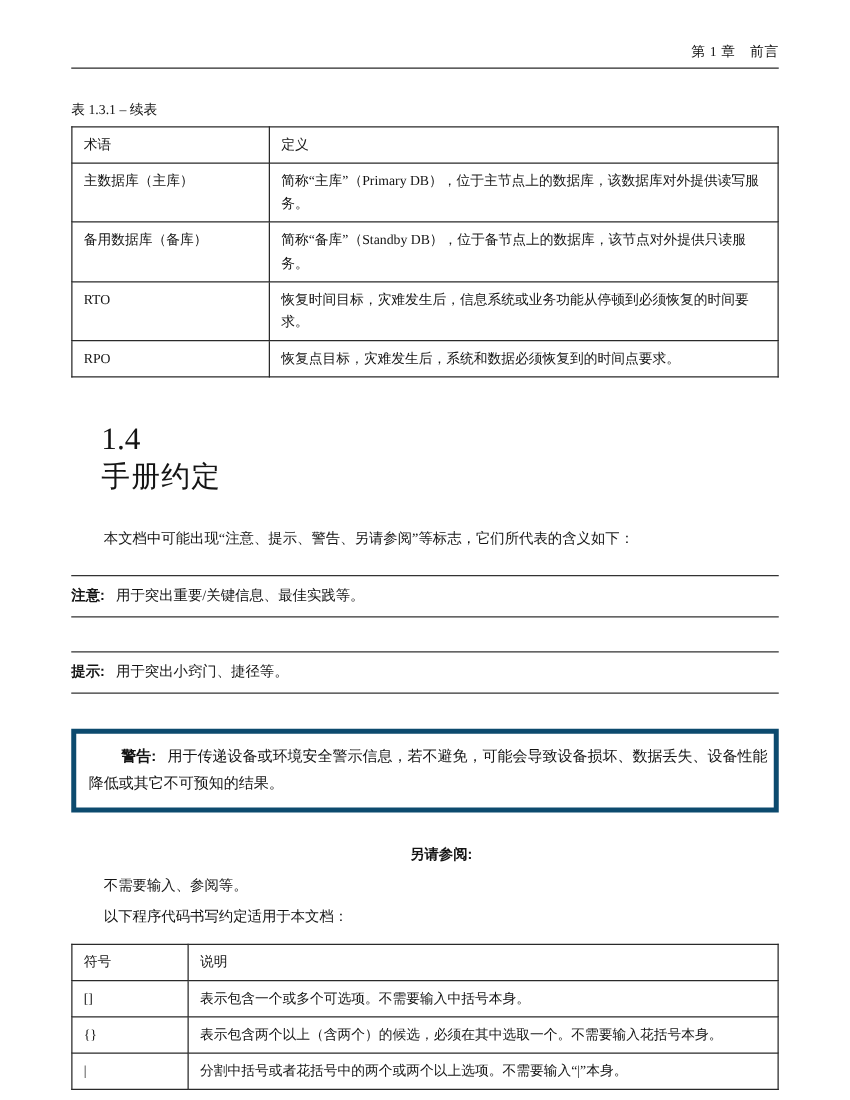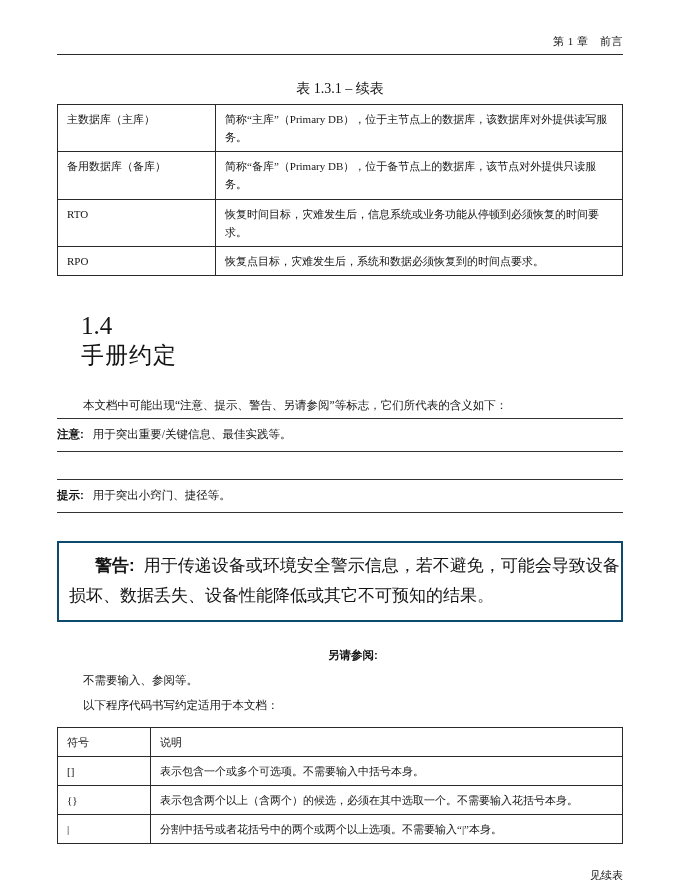--- a/index.html
+++ b/index.html
@@ -17,21 +17,21 @@
   }
   
   .header {
     border-bottom:1px solid #2a2a2a;
     padding-bottom:5px;
     text-align:right;
     font-size:11px;
     letter-spacing:0.5px;
   }
   
-  .caption { text-align:center; font-size:14px; margin-top:25px; }
+  .caption { text-align:left; font-size:11px; margin-top:25px; }
   
   table.doc-table {
     width:100%;
     border-collapse:collapse;
     font-size:11px;
     margin-top:6px;
   }
   .doc-table td {
     border:1px solid #2a2a2a;
     padding:5px 9px;
@@ -47,38 +47,38 @@
   .sec-num { font-size:25px; font-weight:400; }
   .sec-title {
     font-size:23px; font-weight:normal;
     font-family:"Liberation Sans","DejaVu Sans",sans-serif;
     margin-left:24px; letter-spacing:1px;
   }
   .body-text { font-size:11.5px; line-height:1.6; }
   .intro { margin-top:25px; text-indent:26px; }
   
   .rule-block {
-    margin-top:4px;
+    margin-top:19px;
     border-top:1px solid #333;
     border-bottom:1px solid #333;
     padding:8px 0 9px 0;
     font-size:11.5px;
   }
   .rule-block.tip { margin-top:27px; }
   .adm-label {
     font-weight:bold;
     font-family:"Liberation Sans","DejaVu Sans",sans-serif;
     margin-right:9px;
   }
   
   .warning-box {
     margin-top:28px;
-    border:2px solid #0c4a6e;
+    border:4px solid #0c4a6e;
     padding:8px 0 9px 10px;
-    font-size:17px;
+    font-size:12px;
     line-height:1.75;
   }
   .warning-box .warning-para { text-indent:26px; }
   
   .plabel {
     margin-top:26px; padding-left:26px; font-size:11.5px;
     font-weight:bold;
     font-family:"Liberation Sans","DejaVu Sans",sans-serif;
     text-align:center;
   }
@@ -114,26 +114,30 @@
 
   <div class="caption">表 1.3.1 – 续表</div>
 
   <table class="doc-table terms">
     <colgroup>
         <col class="c1">
         <col class="c2">
       </colgroup>
     <tbody>
       <tr>
+        <td>术语</td>
+        <td>定义</td>
+      </tr>
+      <tr>
         <td>主数据库（主库）</td>
         <td>简称“主库”（Primary DB），位于主节点上的数据库，该数据库对外提供读写服务。</td>
       </tr>
       <tr>
         <td>备用数据库（备库）</td>
-        <td>简称“备库”（Primary DB），位于备节点上的数据库，该节点对外提供只读服务。</td>
+        <td>简称“备库”（Standby DB），位于备节点上的数据库，该节点对外提供只读服务。</td>
       </tr>
       <tr>
         <td>RTO</td>
         <td>恢复时间目标，灾难发生后，信息系统或业务功能从停顿到必须恢复的时间要求。</td>
       </tr>
       <tr>
         <td>RPO</td>
         <td>恢复点目标，灾难发生后，系统和数据必须恢复到的时间点要求。</td>
       </tr>
     </tbody>

